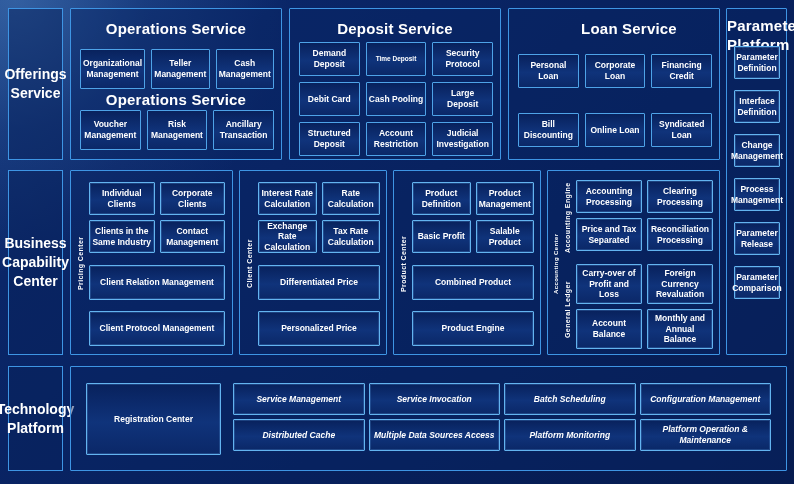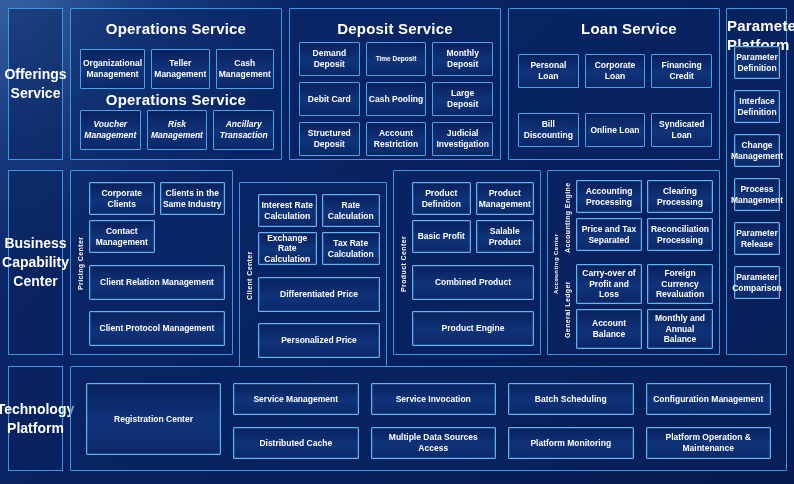--- a/index.html
+++ b/index.html
@@ -70,33 +70,33 @@
   </div>
 
   <div class="panel bright" style="position:absolute;left:70px;top:8px;width:212px;height:152px;">
     <div class="paneltitle" style="margin-top:11px;">Operations Service</div>
     <div class="grid3" style="position:absolute;left:9px;top:40px;width:194px;">
       <div class="box" style="height:40px">Organizational Management</div>
       <div class="box" style="height:40px">Teller Management</div>
       <div class="box" style="height:40px">Cash Management</div>
     </div>
     <div class="paneltitle" style="position:absolute;left:0;top:82px;">Operations Service</div>
-    <div class="grid3" style="position:absolute;left:9px;top:101px;width:194px;font-style:italic;">
+    <div class="grid3" style="position:absolute;left:9px;top:101px;width:194px;">
       <div class="box" style="height:40px">Voucher Management</div>
       <div class="box" style="height:40px">Risk Management</div>
       <div class="box" style="height:40px">Ancillary Transaction</div>
     </div>
   </div>
 
   <div class="panel bright" style="position:absolute;left:289px;top:8px;width:212px;height:152px;">
     <div class="paneltitle" style="margin-top:11px;">Deposit Service</div>
     <div class="grid3" style="position:absolute;left:9px;top:33px;width:194px;">
       <div class="box" style="height:34px">Demand Deposit</div>
       <div class="box sm" style="height:34px">Time Deposit</div>
-      <div class="box" style="height:34px">Monthly Deposit</div>
+      <div class="box" style="height:34px">Security Protocol</div>
       <div class="box" style="height:34px">Debit Card</div>
       <div class="box" style="height:34px">Cash Pooling</div>
       <div class="box" style="height:34px">Large Deposit</div>
       <div class="box" style="height:34px">Structured Deposit</div>
       <div class="box" style="height:34px">Account Restriction</div>
       <div class="box" style="height:34px">Judicial Investigation</div>
     </div>
   </div>
 
   <div class="panel bright" style="position:absolute;left:508px;top:8px;width:212px;height:152px;padding-left:30px;">
@@ -130,31 +130,32 @@
     <div>
       <div>Business</div>
       <div>Capability</div>
       <div>Center</div>
     </div>
   </div>
 
   <div class="panel bright" style="position:absolute;left:70px;top:170px;width:163px;height:185px;">
     <div class="vlabel" style="position:absolute;left:3px;top:0;height:185px;width:12px;">Pricing Center</div>
     <div class="grid2" style="position:absolute;left:18px;top:11px;width:136px;">
+      <div class="box glow" style="height:33px">Individual Clients</div>
       <div class="box glow" style="height:33px">Corporate Clients</div>
       <div class="box glow" style="height:33px">Clients in the Same Industry</div>
       <div class="box glow" style="height:33px">Contact Management</div>
     </div>
     <div class="col" style="position:absolute;left:18px;top:94px;width:136px;gap:11px;">
       <div class="box glow" style="height:35px">Client Relation Management</div>
       <div class="box glow" style="height:35px">Client Protocol Management</div>
     </div>
   </div>
 
-  <div class="panel bright" style="position:absolute;left:239px;top:182px;width:148px;height:185px;">
+  <div class="panel bright" style="position:absolute;left:239px;top:170px;width:148px;height:185px;">
     <div class="vlabel" style="position:absolute;left:3px;top:0;height:185px;width:12px;">Client Center</div>
     <div class="grid2" style="position:absolute;left:18px;top:11px;width:122px;">
       <div class="box glow" style="height:33px">Interest Rate Calculation</div>
       <div class="box glow" style="height:33px">Rate Calculation</div>
       <div class="box glow" style="height:33px">Exchange Rate Calculation</div>
       <div class="box glow" style="height:33px">Tax Rate Calculation</div>
     </div>
     <div class="col" style="position:absolute;left:18px;top:94px;width:122px;gap:11px;">
       <div class="box glow" style="height:35px">Differentiated Price</div>
       <div class="box glow" style="height:35px">Personalized Price</div>
@@ -197,21 +198,21 @@
   <div class="sidelabel" style="position:absolute;left:8px;top:366px;width:55px;height:105px;">
     <div>
       <div>Technology</div>
       <div>Platform</div>
     </div>
   </div>
 
   <div class="panel bright" style="position:absolute;left:70px;top:366px;width:717px;height:105px;">
     <div class="box glow" style="position:absolute;left:15px;top:16px;width:135px;height:72px;">Registration Center</div>
 
-    <div style="position:absolute;left:162px;top:16px;width:538px;display:grid;grid-template-columns:repeat(4,1fr);grid-template-rows:32px 32px;gap:12px;">
+    <div style="position:absolute;left:162px;top:16px;width:538px;display:grid;grid-template-columns:repeat(4,1fr);grid-template-rows:32px 32px;gap:4px;font-style:italic;">
       <div class="box glow">Service Management</div>
       <div class="box glow">Service Invocation</div>
       <div class="box glow">Batch Scheduling</div>
       <div class="box glow">Configuration Management</div>
       <div class="box glow">Distributed Cache</div>
       <div class="box glow">Multiple Data Sources Access</div>
       <div class="box glow">Platform Monitoring</div>
       <div class="box glow">Platform Operation &amp; Maintenance</div>
     </div>
   </div>

